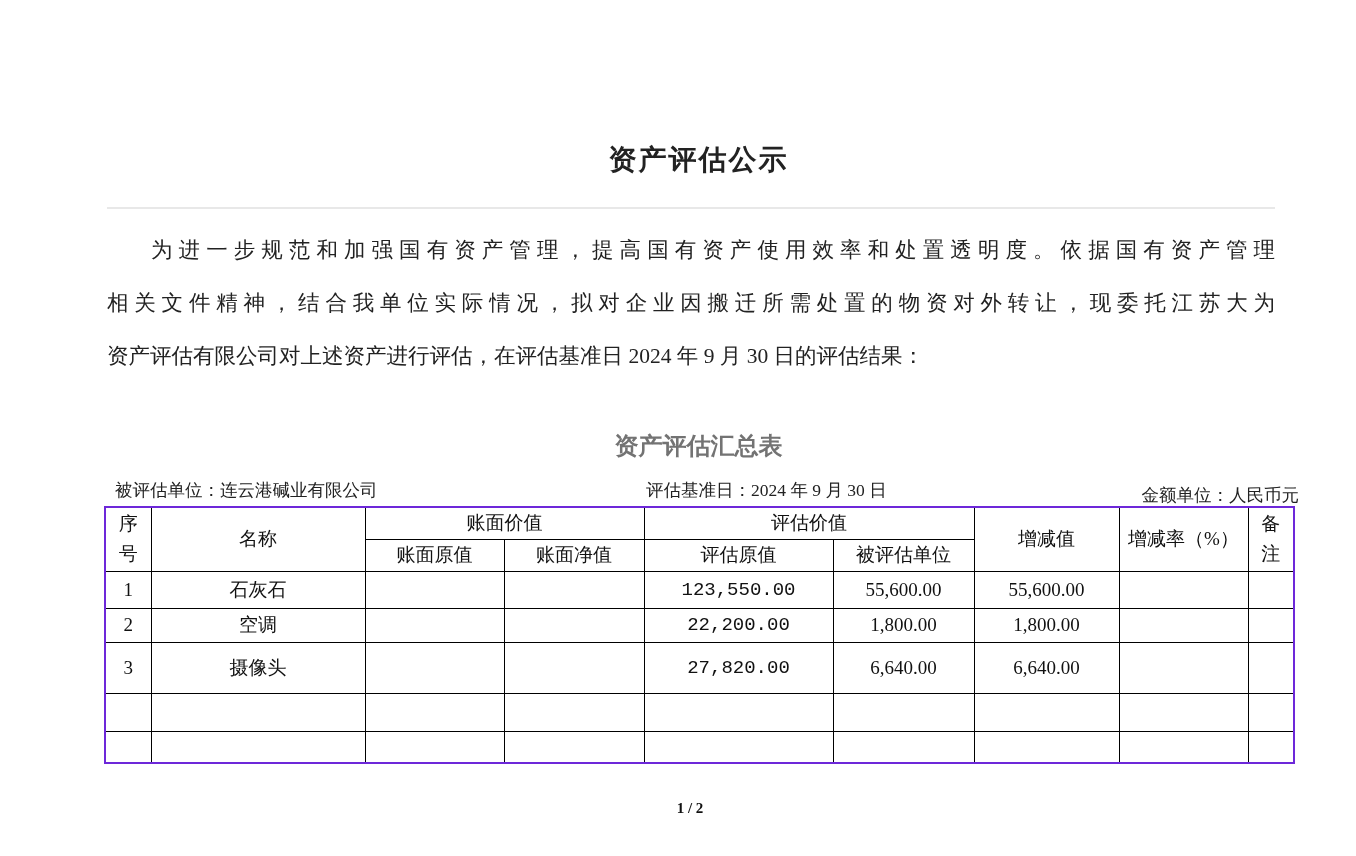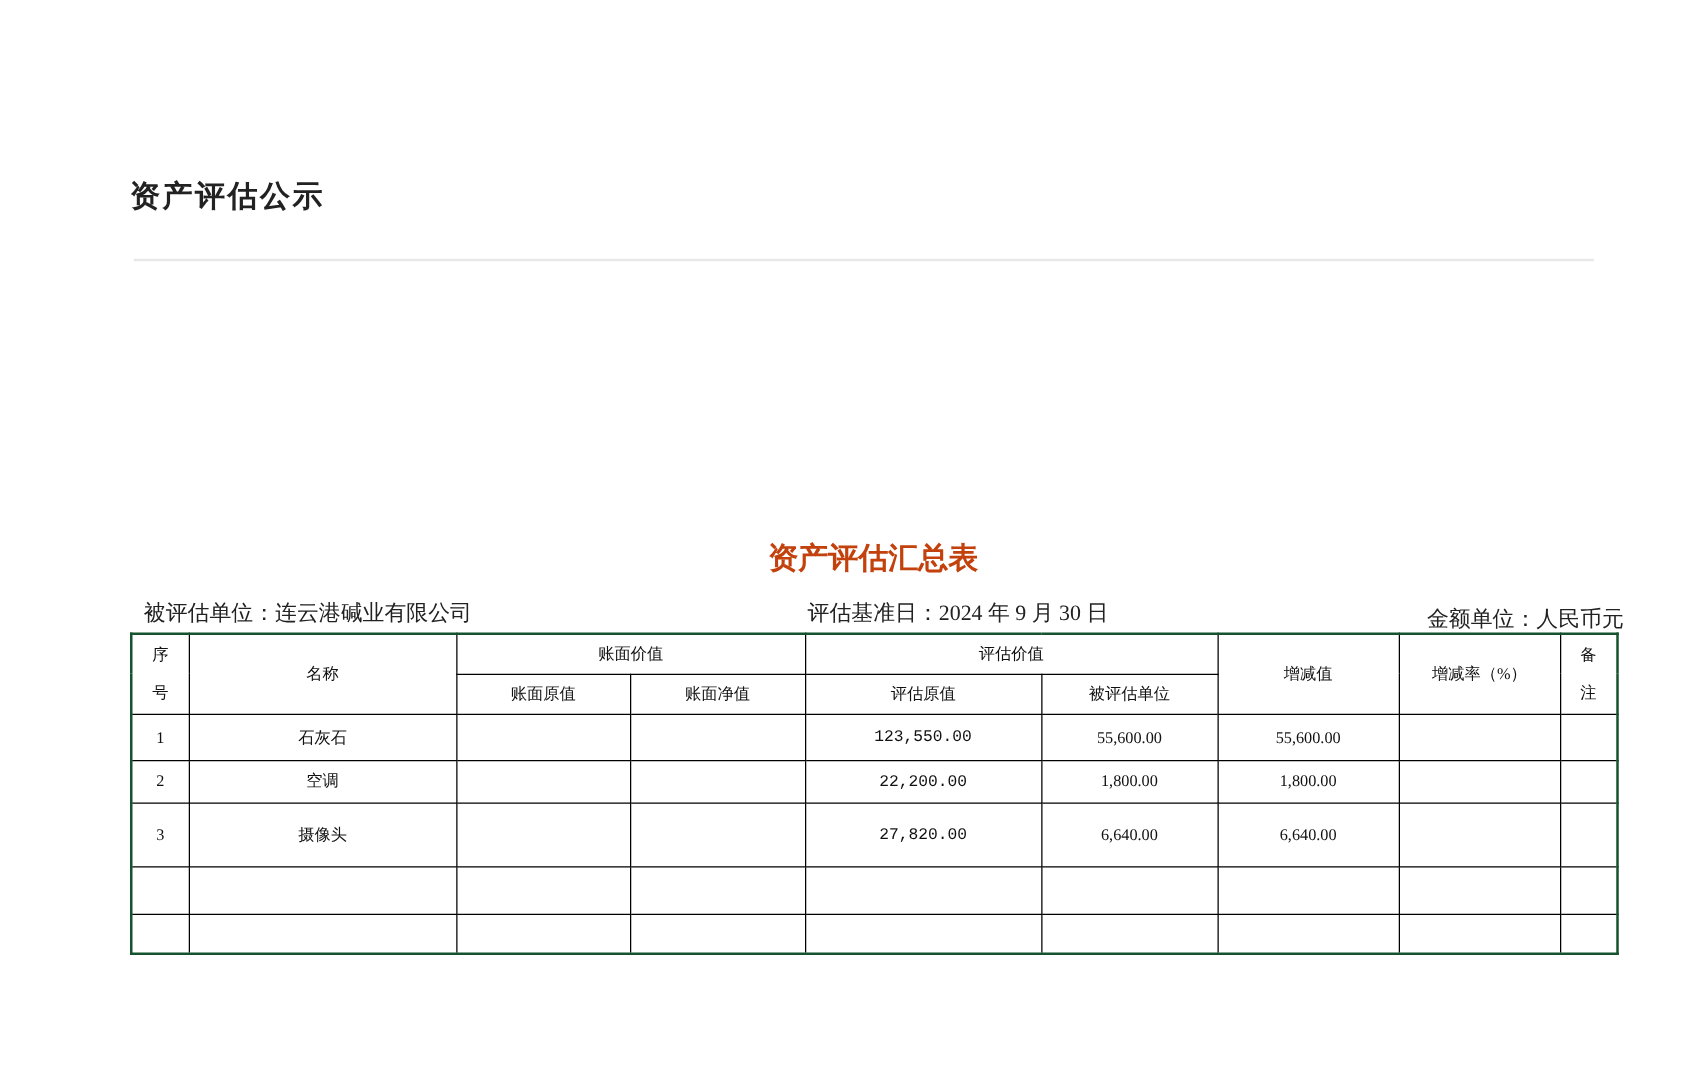--- a/index.html
+++ b/index.html
@@ -12,49 +12,49 @@
   }
   .page { position:absolute; left:0; top:0; width:1356px; height:856px; background:#fff; }
 
   .doc-title1 {
     position:absolute; top:84px; left:104px; width:1189px;
     text-align:center; font-size:30px; font-weight:bold; color:#222;
     letter-spacing:2px;
   }
   .doc-title2 {
     position:absolute; top:141px; left:104px; width:1189px;
-    text-align:left; font-size:24px; font-weight:bold; color:#222;
+    text-align:center; font-size:28px; font-weight:bold; color:#222;
     letter-spacing:2px;
   }
   .separator {
     position:absolute; top:207px; left:107px; width:1168px; height:2px;
     background:#e8e8e8;
   }
   .paragraph {
     position:absolute; top:224px; left:107px; width:1168px;
     font-size:21.5px; color:#222; line-height:53px;
   }
   .para-line { text-align:justify; text-align-last:justify; }
   .para-line.first { text-indent:44px; }
   .para-line.last { text-align:left; text-align-last:left; }
 
   .table-caption {
     position:absolute; top:430px; left:104px; width:1189px;
-    text-align:center; font-size:24px; font-weight:bold; color:#c2410c;
+    text-align:center; font-size:24px; font-weight:bold; color:#737373;
   }
   .meta { position:absolute; top:478px; left:104px; width:1189px; height:26px; font-size:17.5px; color:#222; }
   .meta-left   { position:absolute; left:11px;  top:0; }
   .meta-center { position:absolute; left:542px; top:0; }
   .meta-right  { position:absolute; right:-6px; top:5px; }
 
   table.assess {
     position:absolute; top:506px; left:104px; width:1189px;
     border-collapse:collapse; table-layout:fixed;
-    font-size:13px; color:#111;
-    border:2px solid #14532d;
+    font-size:19px; color:#111;
+    border:2px solid #6d28d9;
   }
   table.assess th, table.assess td {
     border:1.5px solid #000;
     font-weight:normal;
     text-align:center; vertical-align:middle;
     padding:0; overflow:hidden; white-space:nowrap;
   }
   .stack {
     display:inline-block; width:1.15em; line-height:30px;
     word-break:break-all; white-space:normal;
@@ -71,20 +71,25 @@
 </style>
 </head>
 <body>
 
 <div class="page">
 
   <div class="doc-title2">资产评估公示</div>
 
   <div class="separator"></div>
 
+  <div class="paragraph">
+    <div class="para-line first">为进一步规范和加强国有资产管理，提高国有资产使用效率和处置透明度。依据国有资产管理</div>
+    <div class="para-line">相关文件精神，结合我单位实际情况，拟对企业因搬迁所需处置的物资对外转让，现委托江苏大为</div>
+    <div class="para-line last">资产评估有限公司对上述资产进行评估，在评估基准日 2024 年 9 月 30 日的评估结果：</div>
+  </div>
 
   <div class="table-caption">资产评估汇总表</div>
 
   <div class="meta">
     <span class="meta-left">被评估单位：连云港碱业有限公司</span>
     <span class="meta-center">评估基准日：2024 年 9 月 30 日</span>
     <span class="meta-right">金额单位：人民币元</span>
   </div>
 
   <table class="assess">
@@ -167,14 +172,15 @@
         <td></td>
         <td class="pr53"></td>
         <td class="pr28"></td>
         <td class="pr35"></td>
         <td></td>
         <td></td>
       </tr>
     </tbody>
   </table>
 
+  <div class="page-footer">1 / 2</div>
 
 </div>
 
 </body></html>

